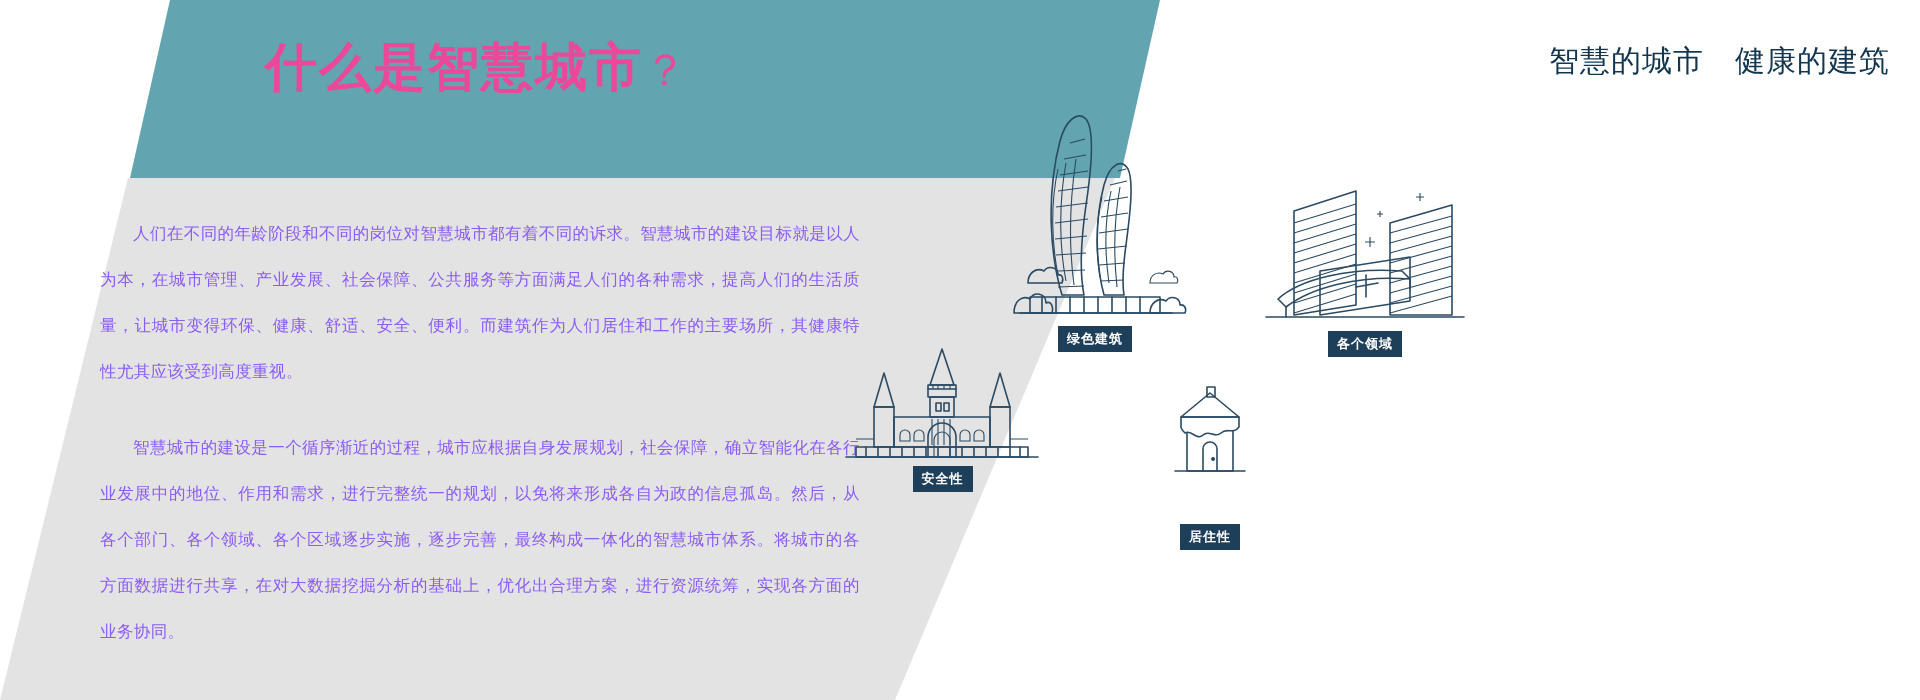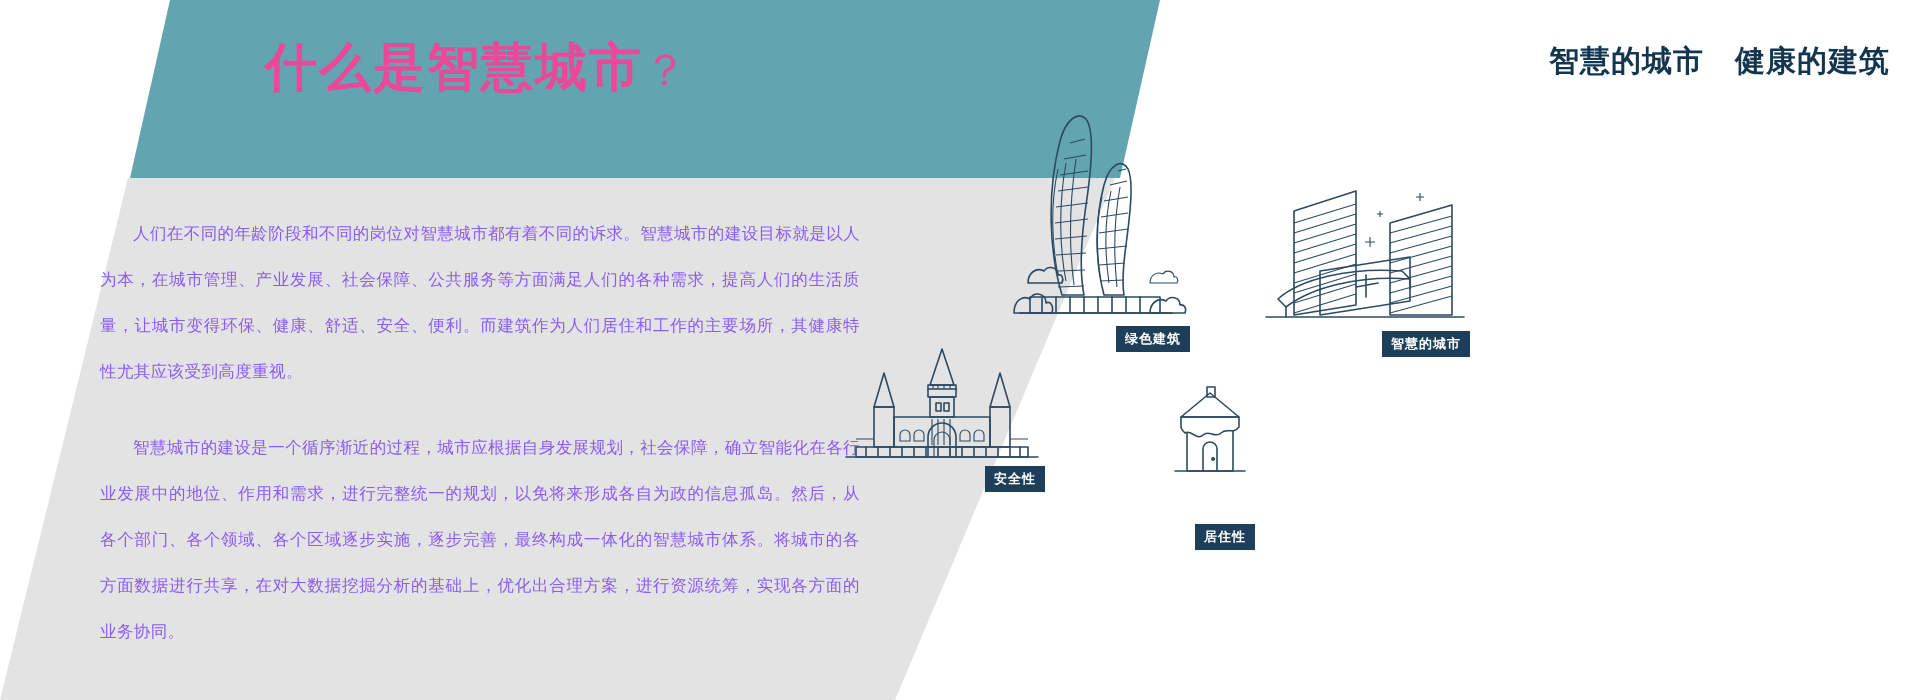--- a/index.html
+++ b/index.html
@@ -40,21 +40,21 @@
     font-size: 44px;
     font-weight: normal;
   }
 
   
   #brand-heading {
     position: absolute;
     right: 30px;
     top: 41px;
     font-size: 30px;
-    font-weight: bold;
+    font-weight: normal;
     color: #12364f;
     letter-spacing: 1px;
     white-space: nowrap;
   }
 
   
   #body-panel {
     position: absolute;
     left: 0;
     top: 178px;
@@ -84,21 +84,21 @@
     position: absolute;
     left: 820px;
     top: 90px;
     width: 1100px;
     height: 610px;
   }
   .illus-item {
     position: absolute;
     display: flex;
     flex-direction: column;
-    align-items: flex-end;
+    align-items: center;
   }
   .illus-art {
     display: block;
   }
   .illus-label {
     margin-top: 6px;
     background: #1d3f59;
     color: #ffffff;
     font-size: 13px;
     font-weight: bold;
@@ -178,21 +178,21 @@
 
       <path class="ln" d="M18 124 C40 104 90 92 142 96 L150 104 C100 100 52 112 26 132 Z"></path>
       <path class="ln" d="M26 132 L26 142 M150 104 L150 114"></path>
 
       <path class="ln" d="M6 142 L204 142"></path>
 
       <path class="ln-thin" d="M110 62 L110 72 M105 67 L115 67"></path>
       <path class="ln-thin" d="M160 18 L160 26 M156 22 L164 22"></path>
       <path class="ln-thin" d="M120 36 L120 42 M117 39 L123 39"></path>
     </svg>
-    <div class="illus-label">智慧的城市</div>
+    <div class="illus-label">各个领域</div>
   </div>
 
   <div class="illus-item" id="item-safety">
     <svg class="illus-art" width="205" height="115" viewBox="0 0 205 115">
 
       <path class="ln" d="M102 4 L114 40 L90 40 Z"></path>
       <path class="ln" d="M88 40 L116 40 L116 52 L88 52 Z"></path>
       <path class="ln" d="M88 44 L116 44"></path>
       <path class="ln-thin" d="M93 40 L93 44 M98 40 L98 44 M104 40 L104 44 M110 40 L110 44"></path>
       <path class="ln" d="M90 52 L114 52 L114 72 L90 72 Z"></path>

